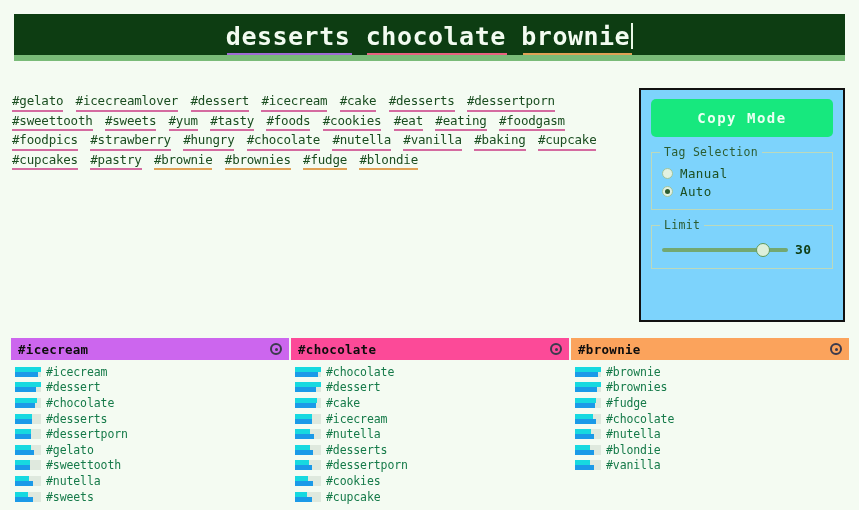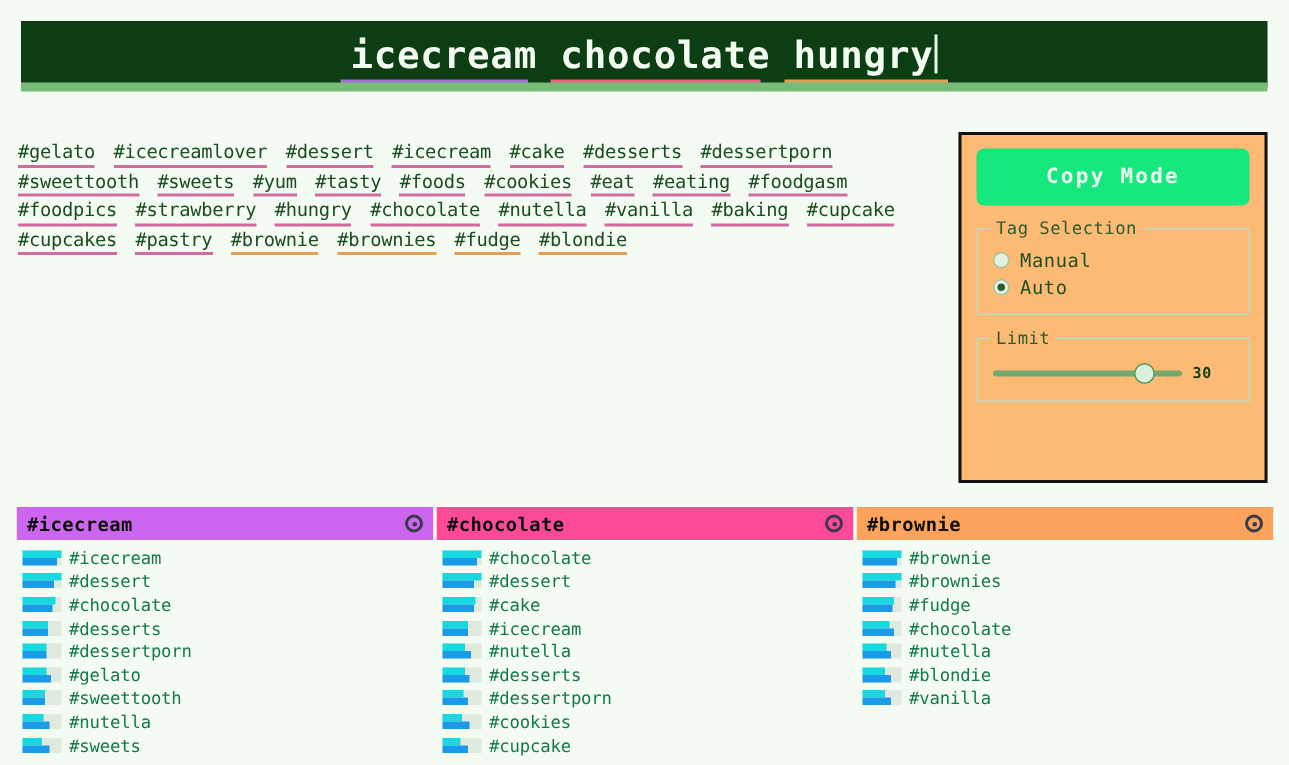--- a/index.html
+++ b/index.html
@@ -72,21 +72,21 @@
     margin-right: 5px;
     white-space: nowrap;
     cursor: pointer;
   }
 
   
   .panel {
     position: absolute;
     left: 639px; top: 88px;
     width: 206px; height: 234px;
-    background: #fdba74;
+    background: #7dd3fc;
     border: 2px solid #111;
     padding: 9px 10px;
   }
   .copy-btn {
     width: 100%; height: 38px;
     background: #17e87e;
     border: none; border-radius: 5px;
     color: #eafff2;
     font-family: "DejaVu Sans Mono", "Liberation Mono", monospace;
     font-size: 14px; font-weight: bold;
@@ -159,21 +159,21 @@
   }
   .slider .thumb {
     position: absolute;
     top: 0;
     width: 14px; height: 14px;
     border-radius: 50%;
     background: #ddf0db;
     border: 1px solid #5e9a5d;
   }
   .slider-val {
-    font-size: 10px; font-weight: bold;
+    font-size: 13px; font-weight: bold;
     color: #0e3d14;
     letter-spacing: 0.5px;
   }
 
   
   .columns {
     position: absolute;
     left: 11px; top: 338px;
     width: 838px; height: 172px;
     display: flex;
@@ -241,21 +241,21 @@
     color: #157a49;
     letter-spacing: -0.1px;
     white-space: nowrap;
   }
 </style>
 </head>
 <body>
 
 <div class="search-wrap">
   <div class="search-box">
-    <span class="search-text">icecream chocolate hungry</span>
+    <span class="search-text">desserts chocolate brownie</span>
       <span class="caret"></span>
     <div class="underline-row">
         <div class="ul-seg" style="width: 124.422px; background: rgb(160, 108, 213);"></div>
         <div class="ul-gap" style="width: 15.5625px;"></div>
         <div class="ul-seg" style="width: 139.969px; background: rgb(232, 98, 127);"></div>
         <div class="ul-gap" style="width: 15.5625px;"></div>
         <div class="ul-seg" style="width: 108.859px; background: rgb(224, 161, 85);"></div>
       </div>
   </div>
 </div>

